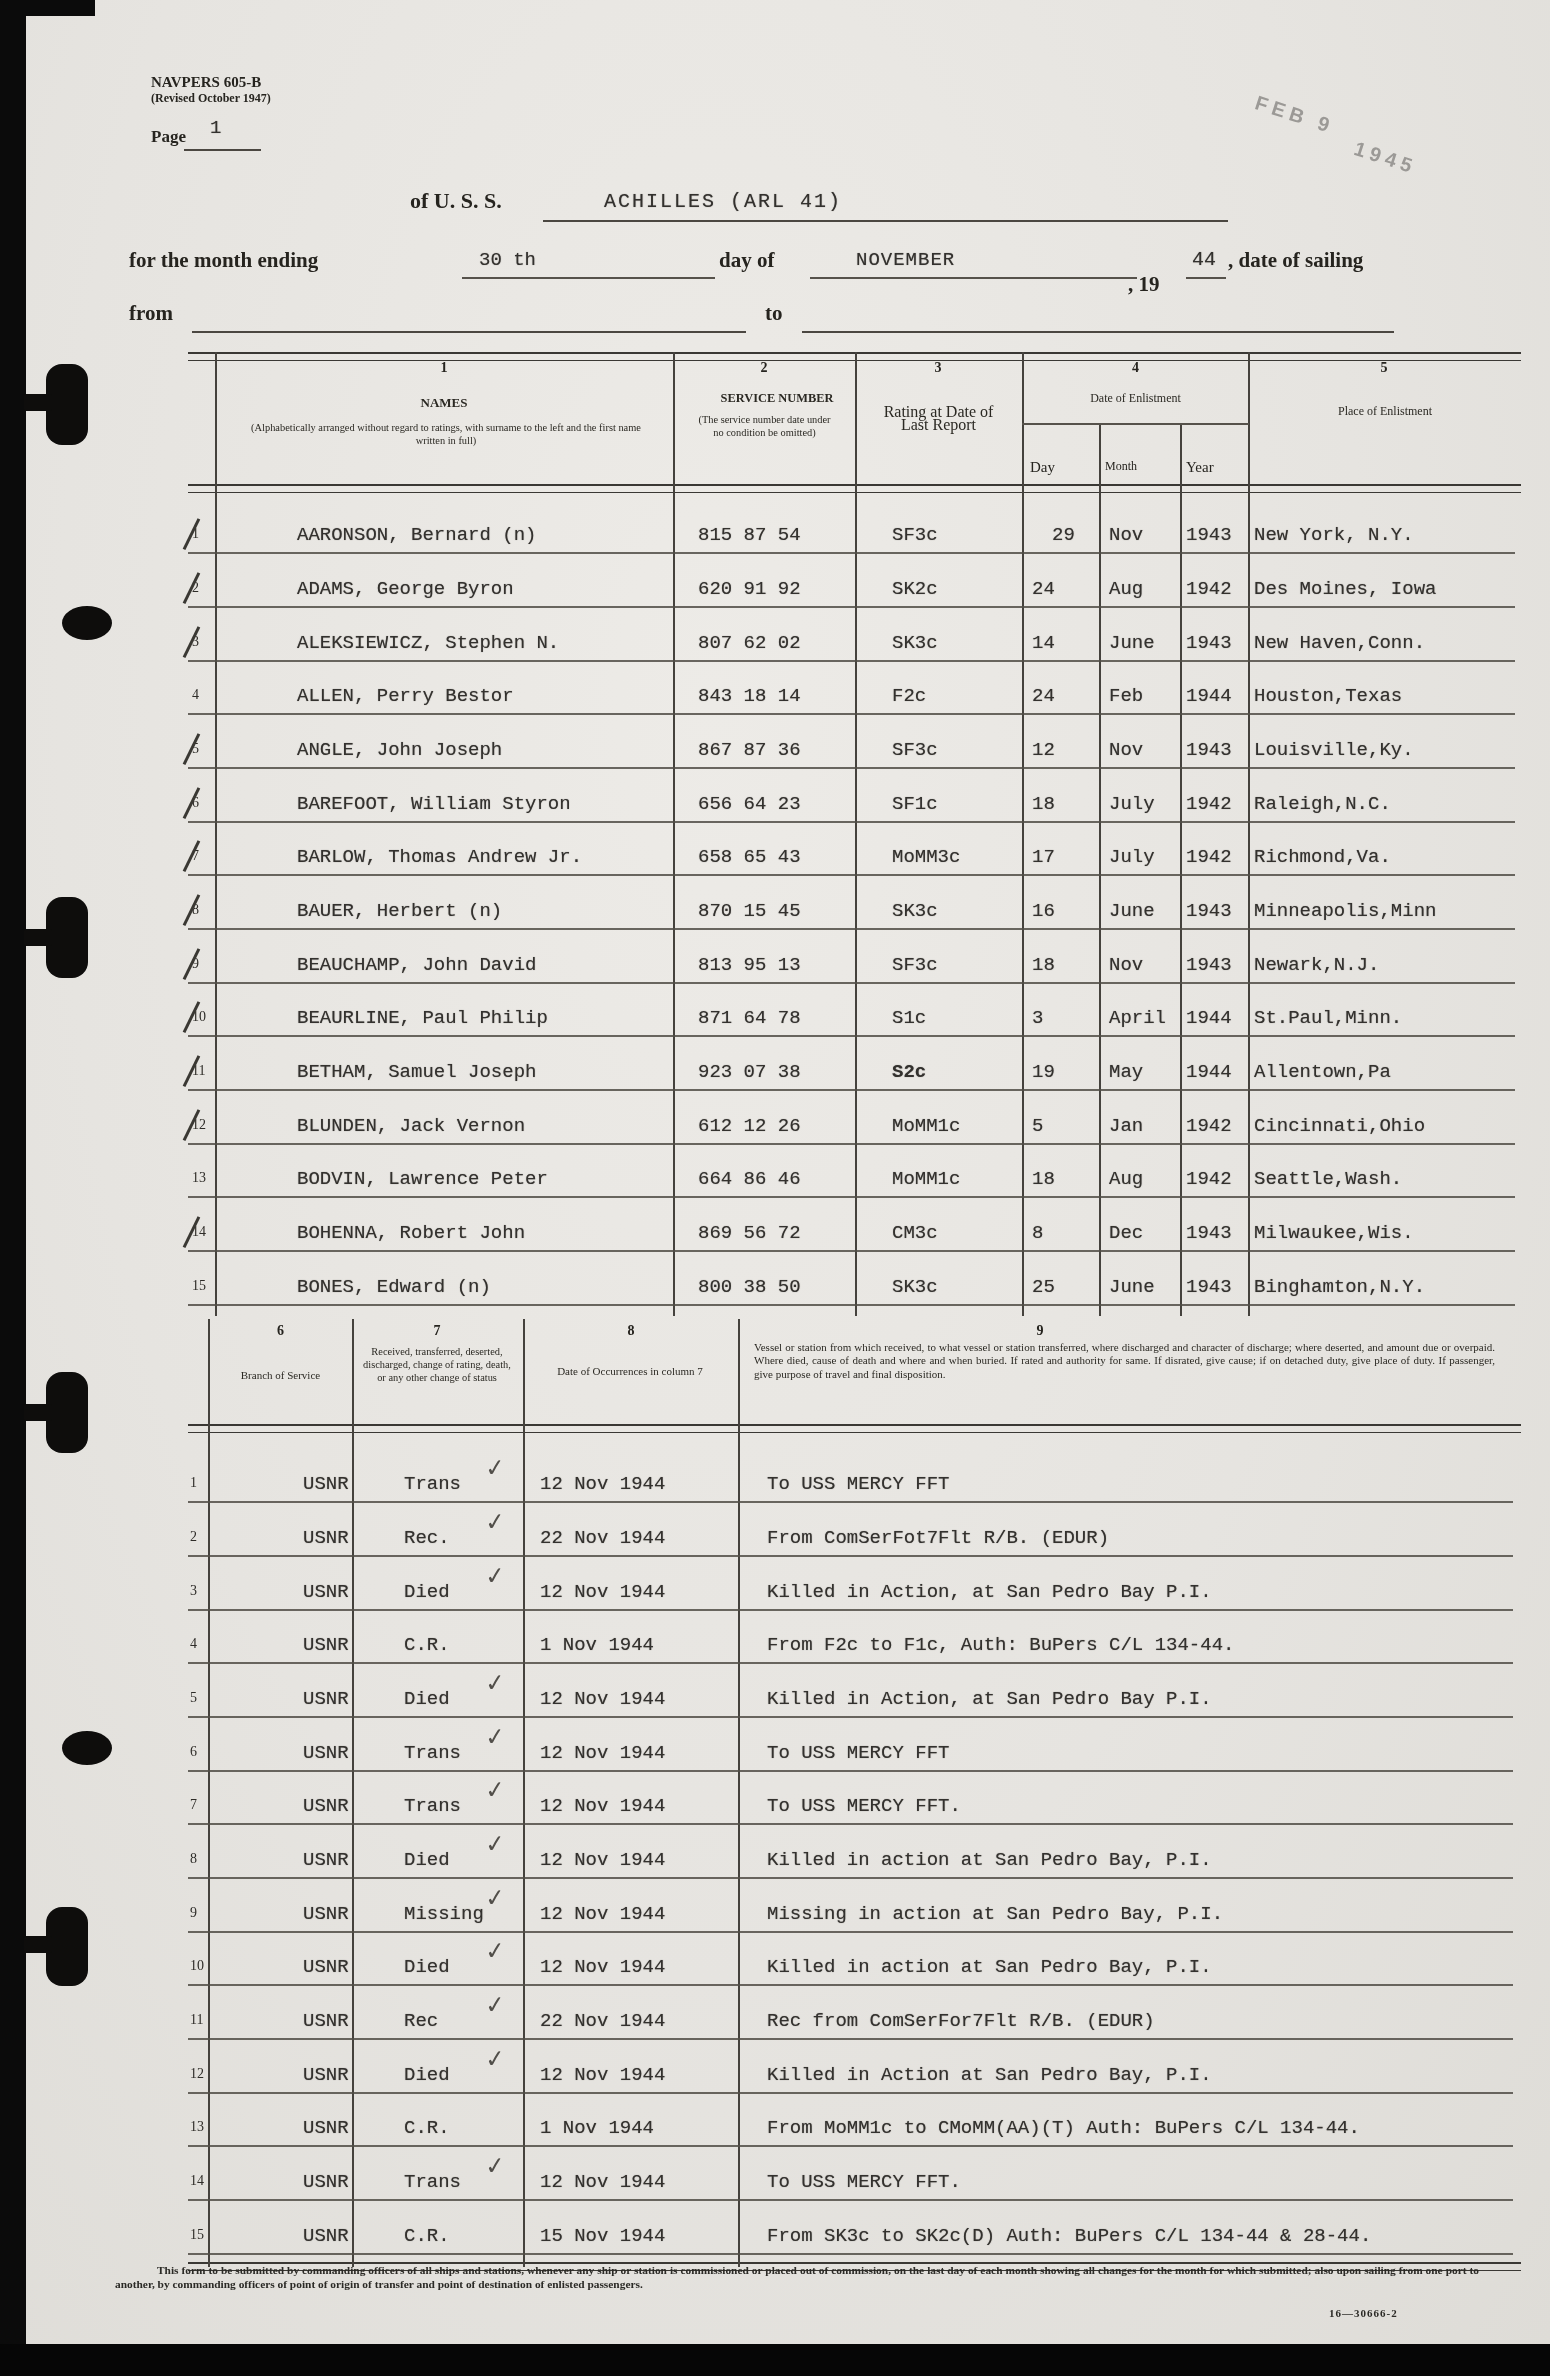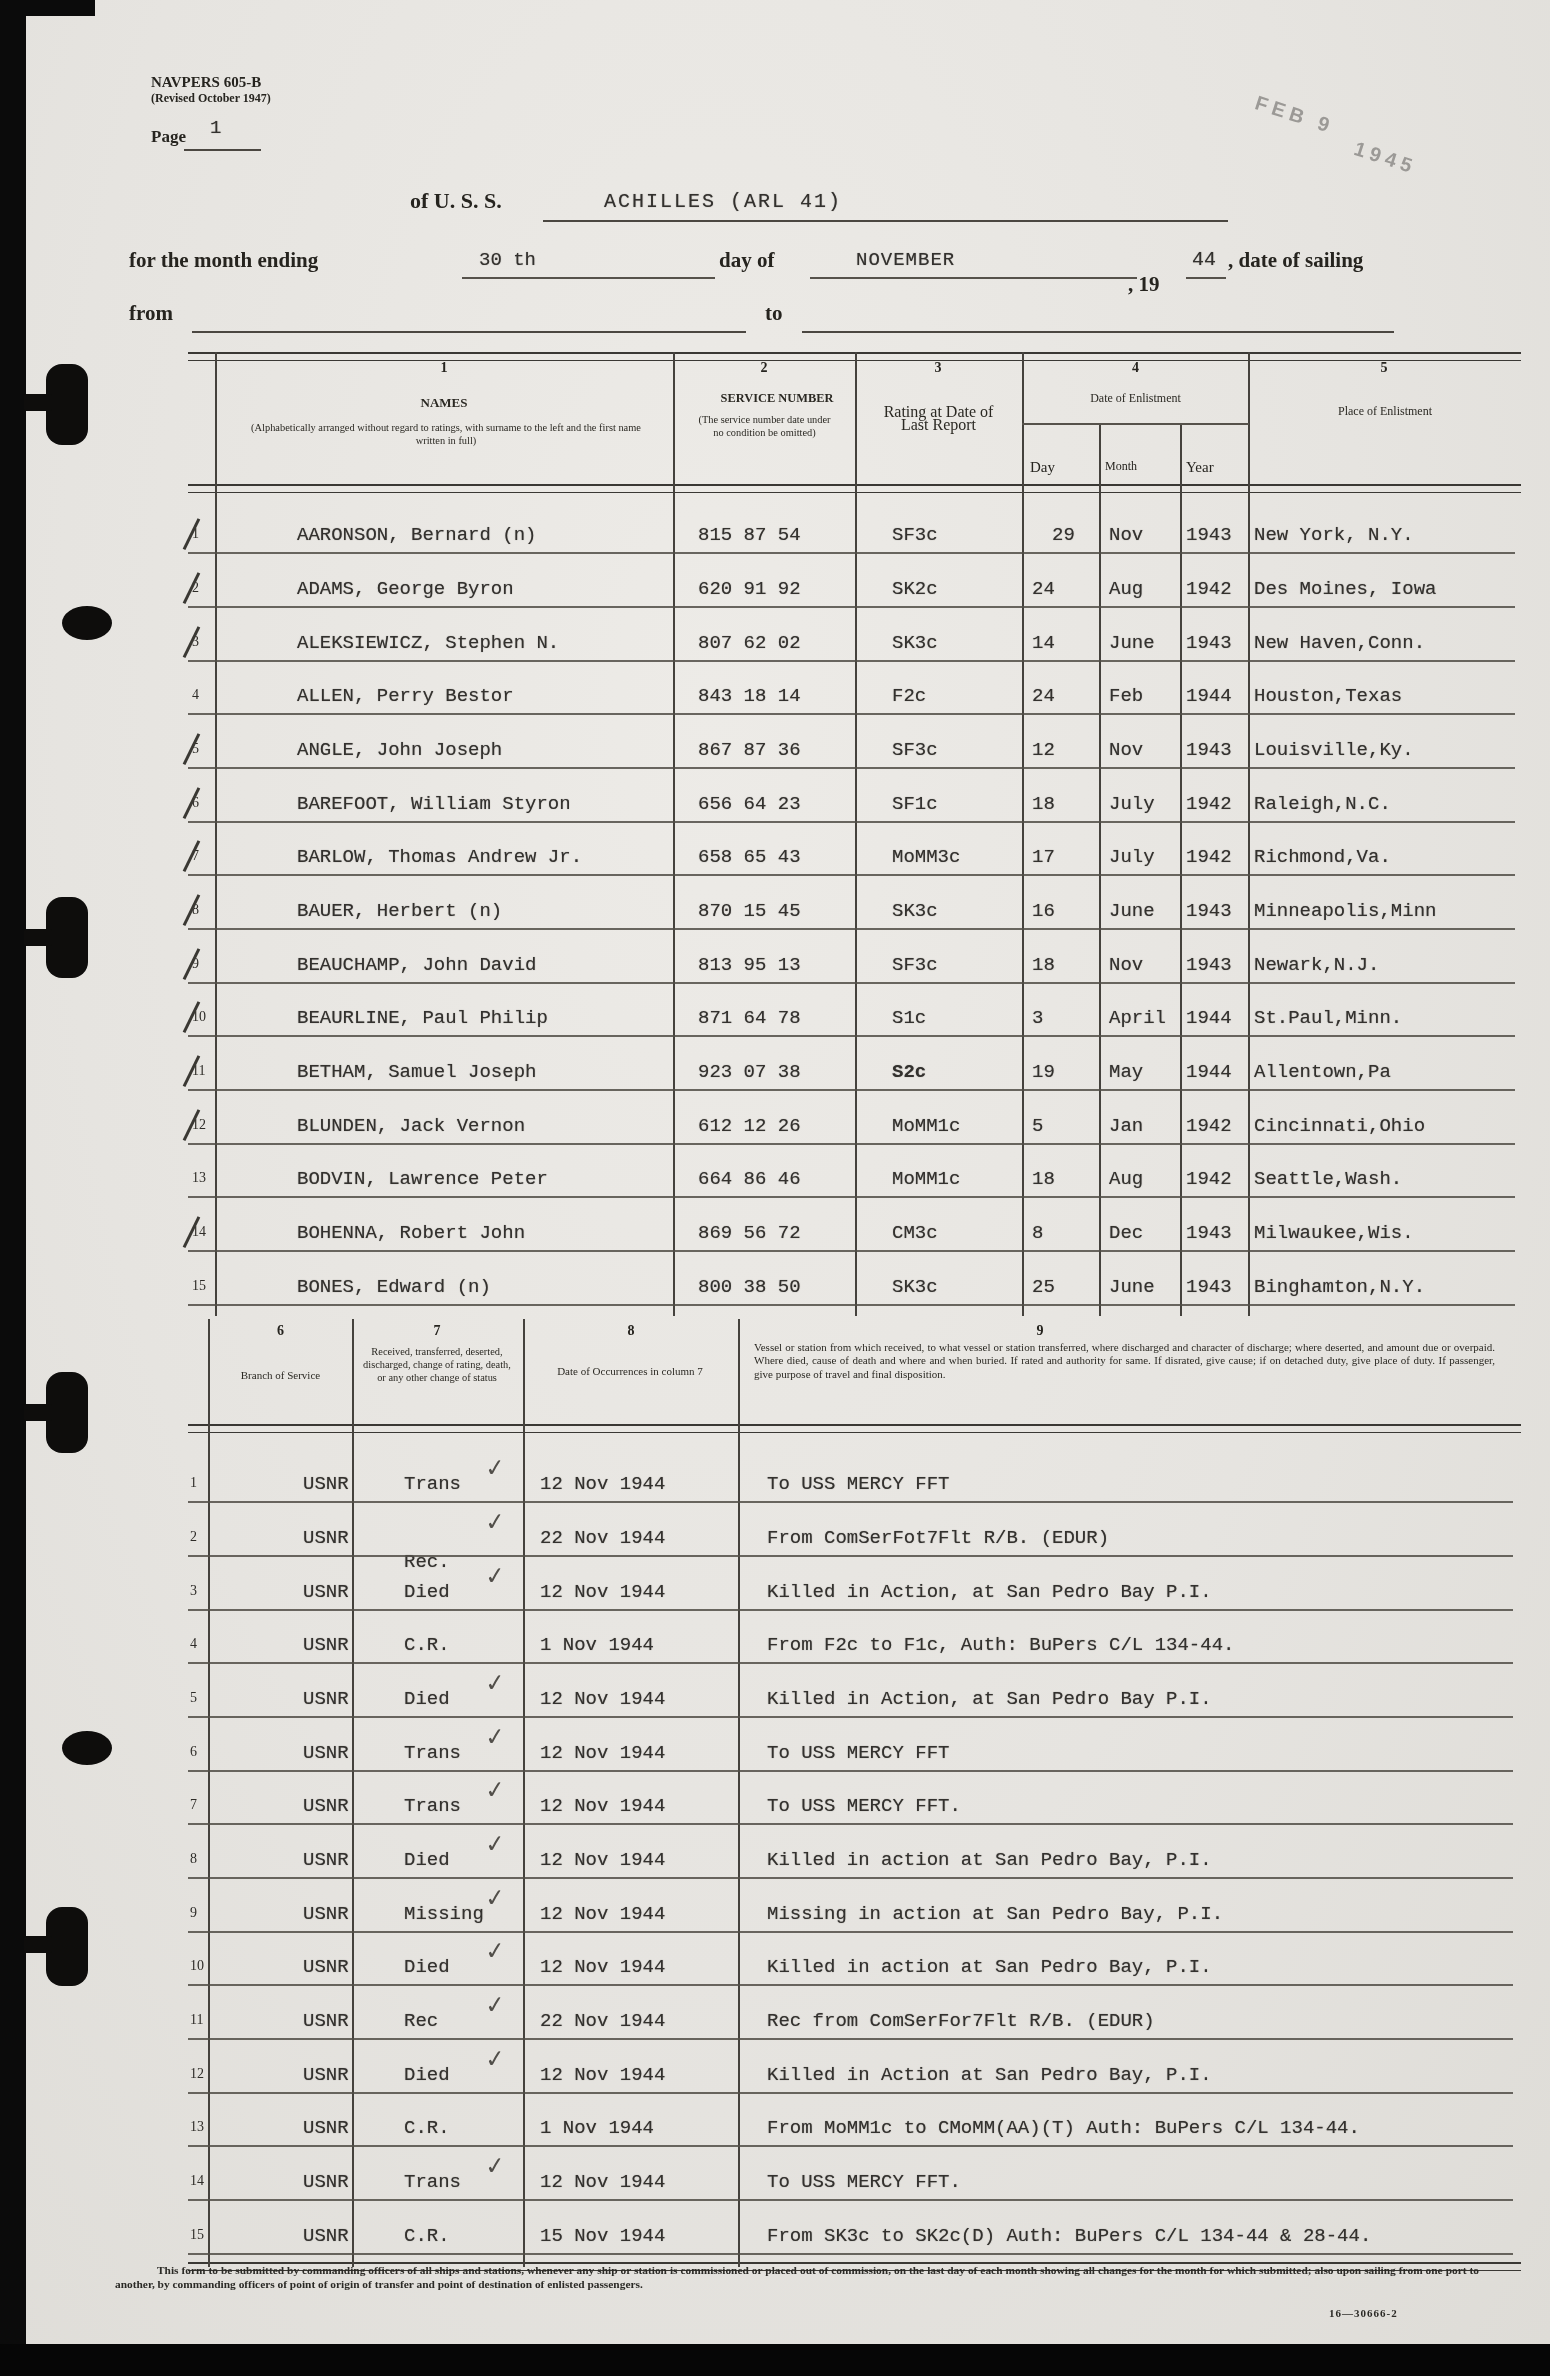--- a/index.html
+++ b/index.html
@@ -339,21 +339,21 @@
             <span class="cell mono" style="left: 115px;">USNR</span>
             <span class="cell mono" style="left: 216px;">Trans</span>
             <span class="cell mono" style="left: 352px;">12 Nov 1944</span>
             <span class="cell mono" style="left: 579px;">To USS MERCY FFT</span>
             <span class="tick" style="left: 297px;">✓</span>
             <div class="runder" style="left: 0px; top: 29px; width: 1325px;"></div>
           </div>
           <div class="trow" style="top: 207px;">
             <span style="position: absolute; left: 2px; top: 3px; font-size: 14px; color: rgb(46, 44, 40);">2</span>
             <span class="cell mono" style="left: 115px;">USNR</span>
-            <span class="cell mono" style="left: 216px; margin-top: 24px;">Rec.</span>
+            <span class="cell mono" style="left: 216px;">Rec.</span>
             <span class="cell mono" style="left: 352px;">22 Nov 1944</span>
             <span class="cell mono" style="left: 579px;">From ComSerFot7Flt R/B. (EDUR)</span>
             <span class="tick" style="left: 297px;">✓</span>
             <div class="runder" style="left: 0px; top: 29px; width: 1325px;"></div>
           </div>
           <div class="trow" style="top: 261px;">
             <span style="position: absolute; left: 2px; top: 3px; font-size: 14px; color: rgb(46, 44, 40);">3</span>
             <span class="cell mono" style="left: 115px;">USNR</span>
             <span class="cell mono" style="left: 216px;">Died</span>
             <span class="cell mono" style="left: 352px;">12 Nov 1944</span>

